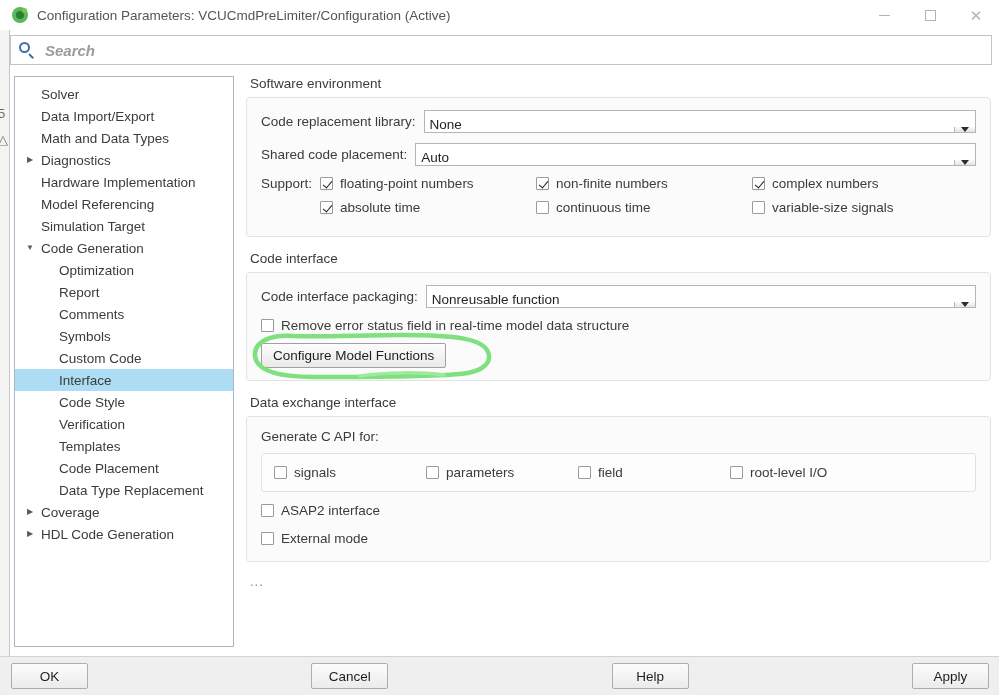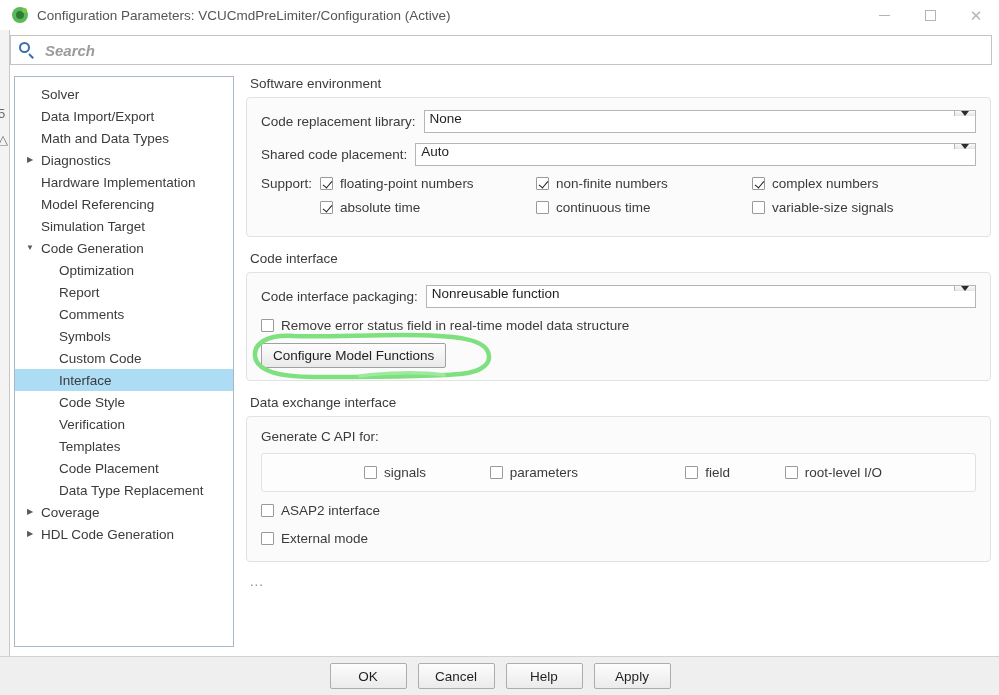--- a/index.html
+++ b/index.html
@@ -215,21 +215,21 @@
   .field-label {
     font-size: 13.5px;
     color: #3b3b3b;
     white-space: nowrap;
     flex: 0 0 auto;
   }
   .combo {
     flex: 1 1 auto;
     height: 23px;
     display: flex;
-    align-items: flex-start;
+    align-items: flex-end;
     border: 1px solid #b5b5b5;
     background: #ffffff;
     margin-left: 8px;
   }
   .combo-value {
     flex: 1 1 auto;
     display: flex;
     align-items: center;
     padding-left: 5px;
     font-size: 13.5px;
@@ -312,21 +312,21 @@
   }
 
   .subbox {
     border: 1px solid #e2e2e2;
     border-radius: 3px;
     background: #fdfdfd;
     padding: 11px 12px;
     display: flex;
     align-items: center;
   }
-  .subbox .cb { width: 152px; justify-content: flex-end; }
+  .subbox .cb { width: 152px; }
 
   .ellipsis-note {
     font-size: 13px;
     color: #8a8a8a;
     letter-spacing: 1px;
     margin-top: 12px;
     margin-left: 4px;
   }
 
   
@@ -339,21 +339,21 @@
 
   
   .footer {
     position: absolute;
     left: 0; top: 656px;
     width: 999px; height: 39px;
     background: #efefef;
     border-top: 1px solid #d2d2d2;
     display: flex;
     align-items: center;
-    justify-content: center;
+    justify-content: space-between;
     padding-right: 10px;
   }
   .footer .btn {
     width: 77px;
     height: 26px;
     margin-left: 11px;
     background: linear-gradient(#fcfcfc, #ebebeb);
     border: 1px solid #adadad;
   }
 </style>

